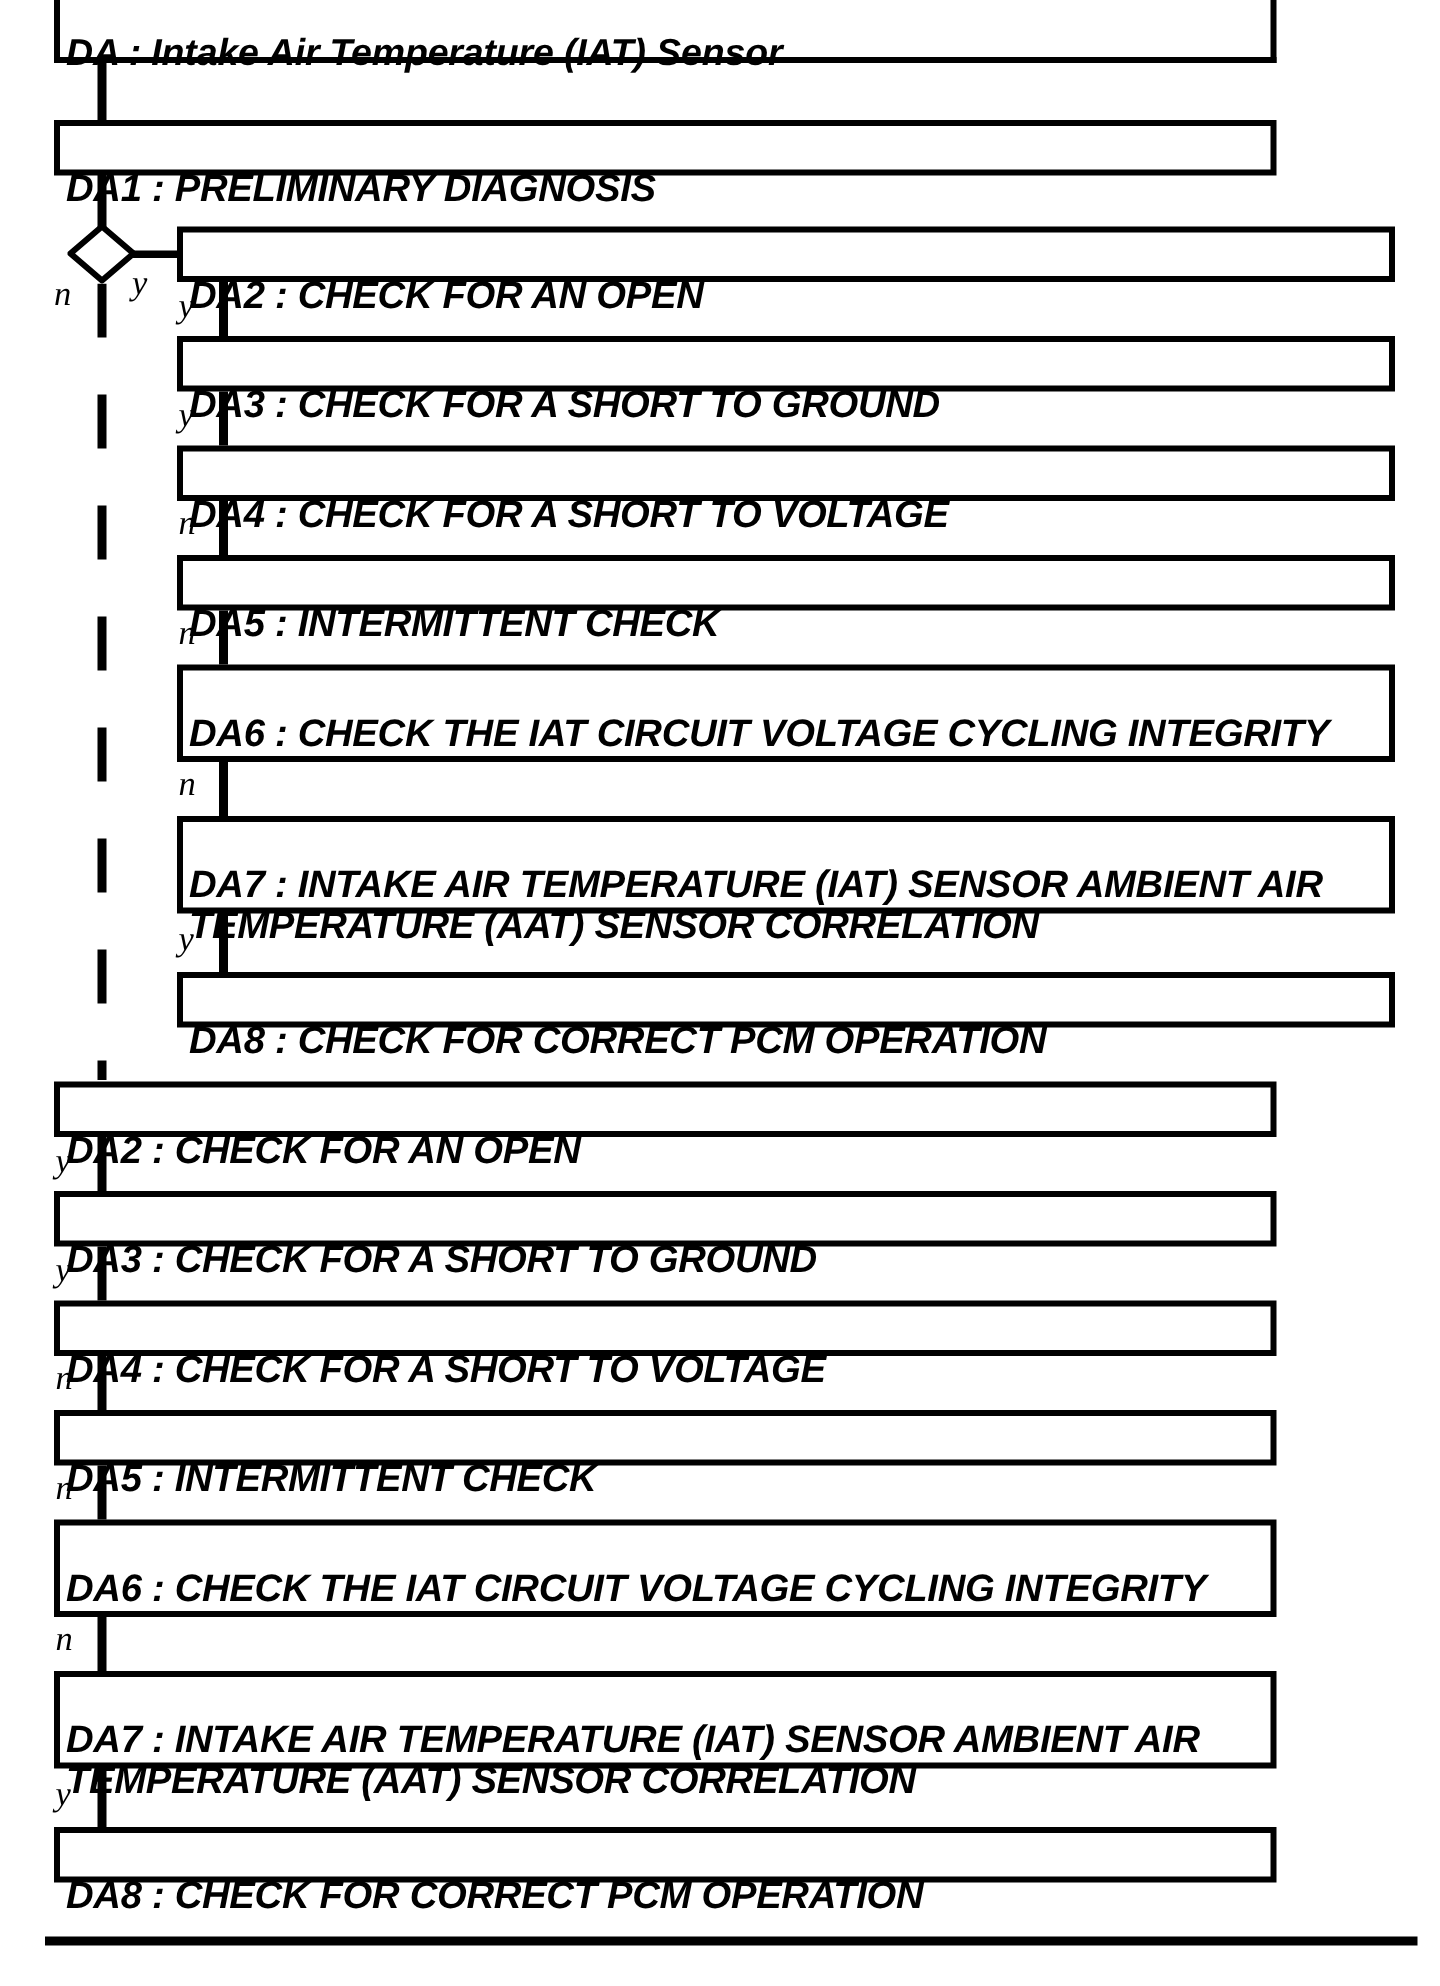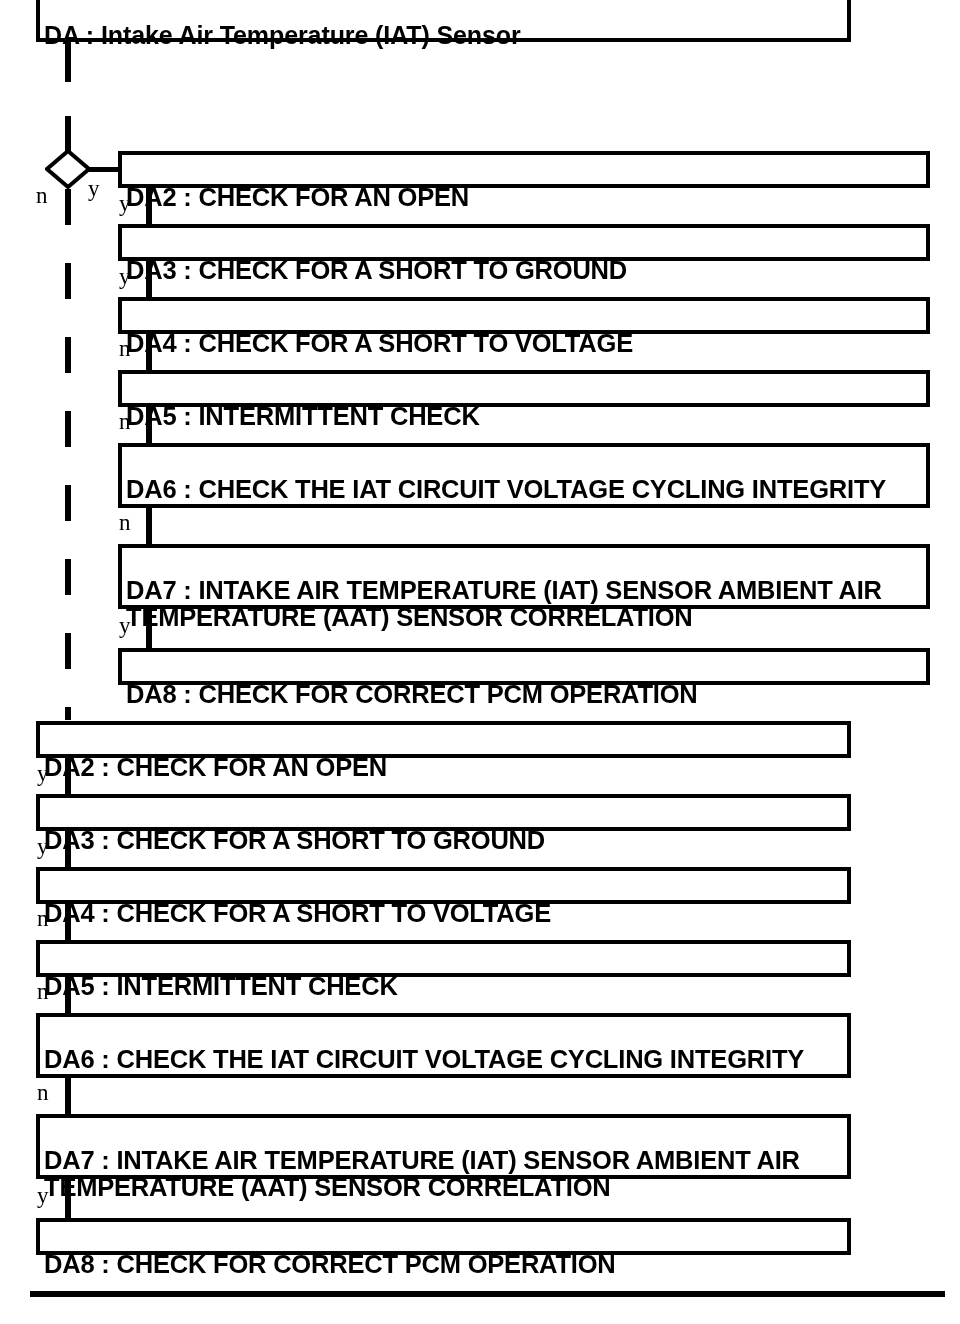--- a/index.html
+++ b/index.html
@@ -11,20 +11,21 @@
   body {
     font-family: "Liberation Sans", sans-serif;
     color: #000000;
   }
   #canvas {
     position: relative;
     width: 960px;
     height: 1324px;
     background: #ffffff;
     overflow: hidden;
+    font-style: italic;
   }
 
   
   .node {
     position: absolute;
     box-sizing: border-box;
     border: 4px solid #000000;
     background: #ffffff;
     font-weight: bold;
     line-height: 1.03;
@@ -90,20 +91,23 @@
 <body>
 
 <div id="canvas">
 
   <div class="node title" style="left:36px; top:-6px; width:815px; height:48px;">
     <span>DA : Intake Air Temperature (IAT) Sensor</span>
   </div>
 
   <div class="vline" style="left:65px; top:42px; height:40px;"></div>
 
+  <div class="node caps" style="left:36px; top:80px; width:815px; height:37px;">
+    <span>DA1 : PRELIMINARY DIAGNOSIS</span>
+  </div>
 
   <div class="vline" style="left:65px; top:116px; height:38px;"></div>
 
   <div class="diamond" style="left:45px; top:149px; width:46px; height:40px;">
     <svg width="46" height="40" viewBox="0 0 46 40">
       <polygon points="23,2 44,20 23,38 2,20" fill="#ffffff" stroke="#000000" stroke-width="4"></polygon>
     </svg>
   </div>
 
   <div class="blabel" style="left:36px; top:184px;">n</div>

